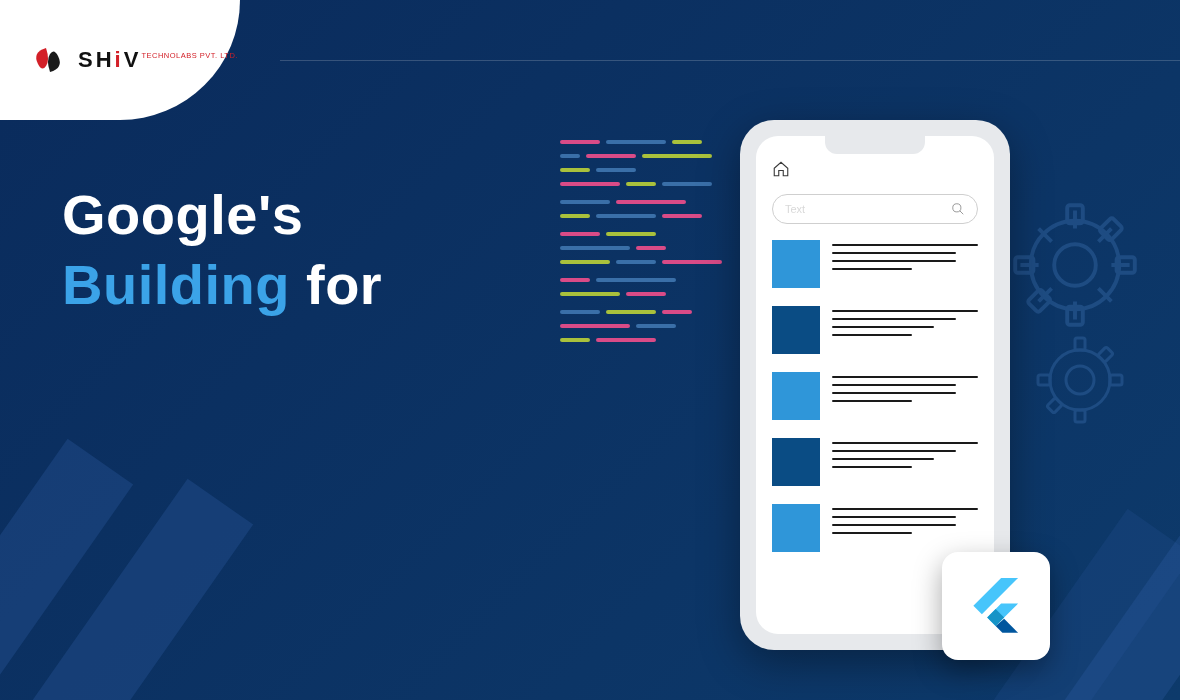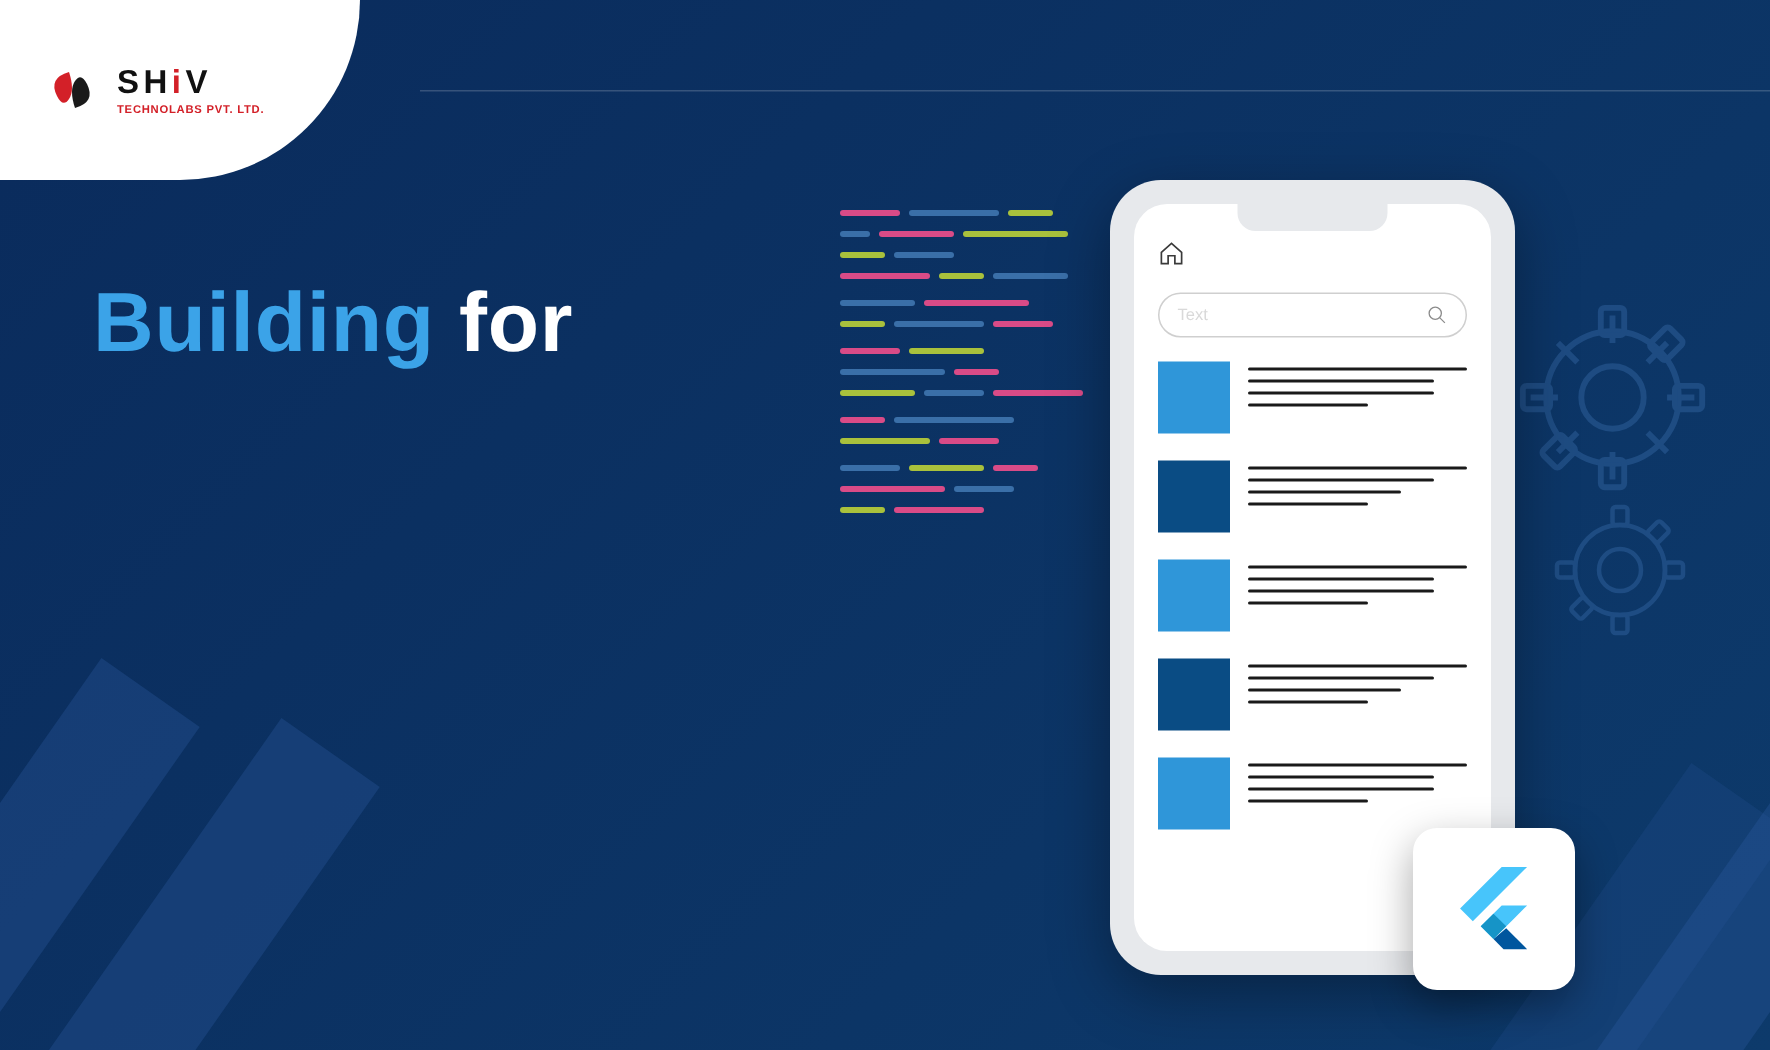--- a/index.html
+++ b/index.html
@@ -34,24 +34,24 @@
   border-bottom-right-radius: 120px;
   display: flex;
   align-items: center;
   padding-left: 28px;
   z-index: 10;
 }
 .logo-mark {
   width: 40px; height: 40px; position: relative; margin-right: 10px;
 }
 .logo-mark svg { width: 100%; height: 100%; }
-.logo-text { display: flex; flex-direction: column; }
+.logo-text { display: flex; flex-direction: row; }
 .logo-main { font-size: 22px; font-weight: 800; letter-spacing: 3px; color: #111; line-height: 1; }
 .logo-main .accent-i { color: #d32028; }
-.logo-sub { font-size: 7.5px; color: #d32028; font-weight: 700; letter-spacing: 0.5px; margin-top: 2px; text-align: center; }
+.logo-sub { font-size: 7.5px; color: #d32028; font-weight: 400; letter-spacing: 0.5px; margin-top: 2px; text-align: center; }
 
 
 .headline {
   position: absolute;
   left: 62px;
   top: 180px;
   font-size: 56px;
   font-weight: 800;
   line-height: 1.25;
   color: #fff;
@@ -165,20 +165,21 @@
   </div>
   <div class="logo-text">
     <div class="logo-main">
       <span>SH</span><span class="accent-i">i</span><span>V</span>
     </div>
     <div class="logo-sub">TECHNOLABS PVT. LTD.</div>
   </div>
 </div>
 
 <div class="headline">
+  <div>Google's</div>
   <div><span class="accent">Building</span><span> for</span></div>
 </div>
 
 <div class="code-deco">
   <div class="code-row">
       <div class="cseg" style="width:40px;background:#d94b87"></div>
       <div class="cseg" style="width:60px;background:#3a6fa8"></div>
       <div class="cseg" style="width:30px;background:#a9c13c"></div>
     </div>
   <div class="code-row">

